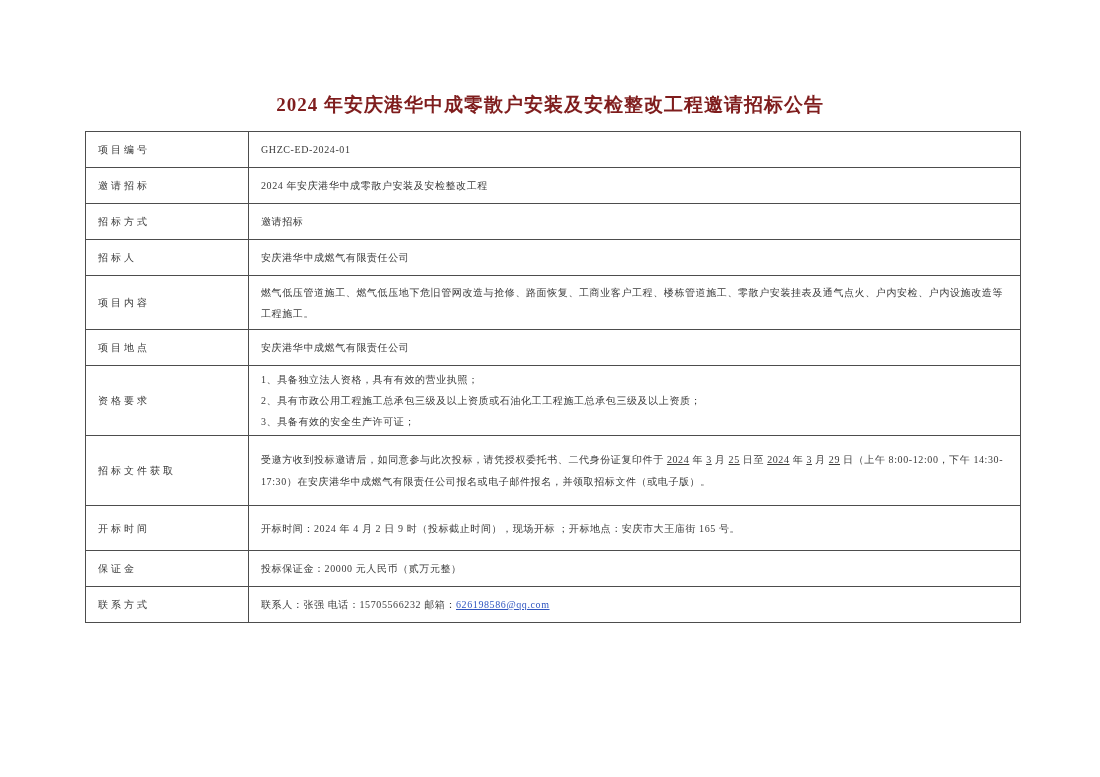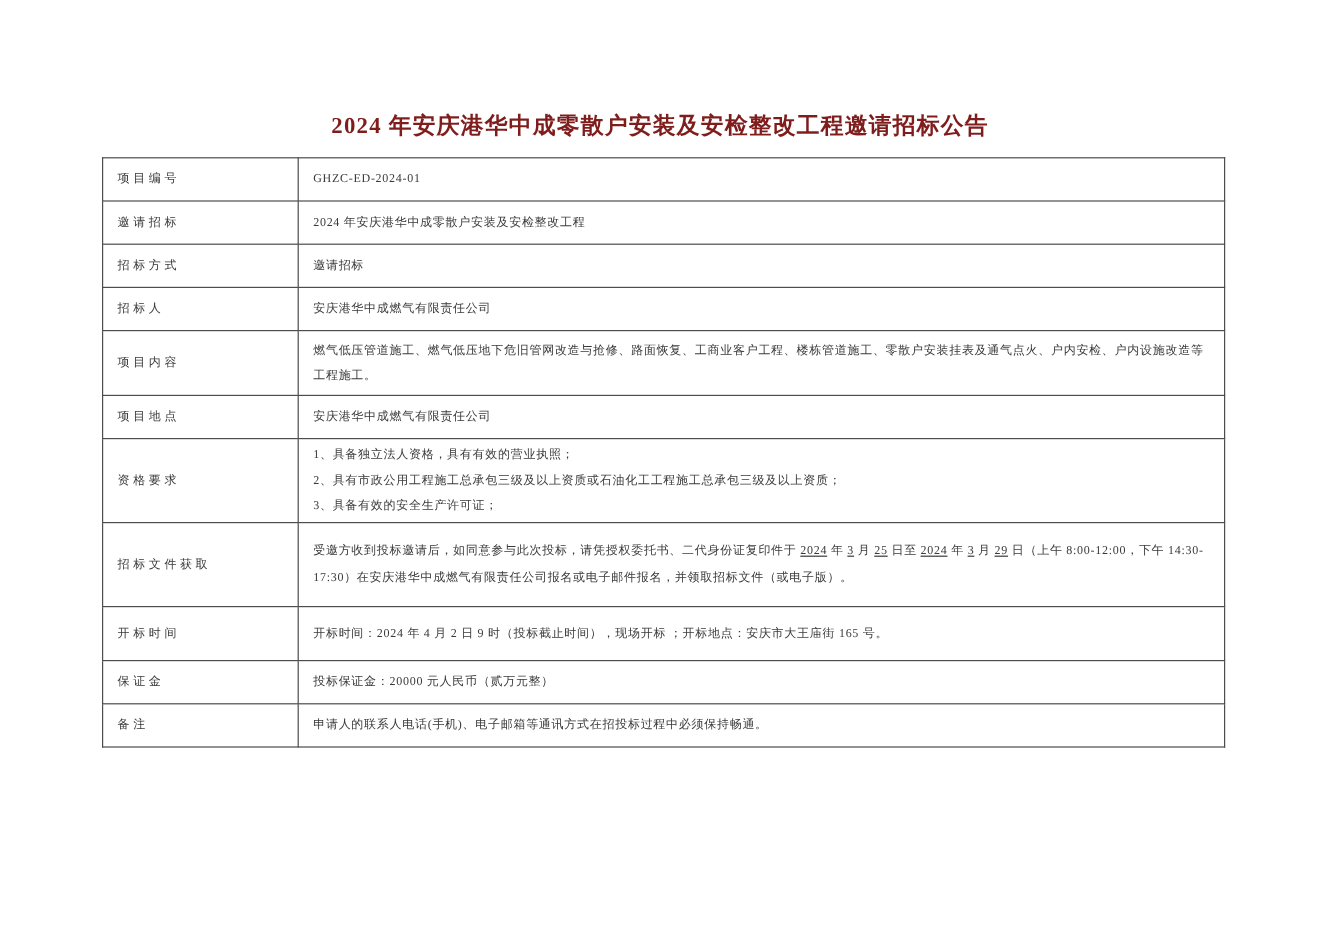--- a/index.html
+++ b/index.html
@@ -105,19 +105,21 @@
       </tr>
       <tr class="h35">
         <td class="label-cell">开标时间</td>
         <td class="value-cell">开标时间：2024 年 4 月 2 日 9 时（投标截止时间），现场开标 ；开标地点：安庆市大王庙街 165 号。</td>
       </tr>
       <tr class="h36">
         <td class="label-cell">保证金</td>
         <td class="value-cell">投标保证金：20000 元人民币（贰万元整）</td>
       </tr>
       <tr class="h36">
-        <td class="label-cell">备注</td>
-        <td class="value-cell">申请人的联系人电话(手机)、电子邮箱等通讯方式在招投标过程中必须保持畅通。</td>
+        <td class="label-cell">联系方式</td>
+        <td class="value-cell">
+          <span>联系人：张强  电话：15705566232 邮箱：</span><a href="#" class="email-link">626198586@qq.com</a>
+        </td>
       </tr>
     </tbody>
   </table>
 
 </div>
 
 </body></html>

